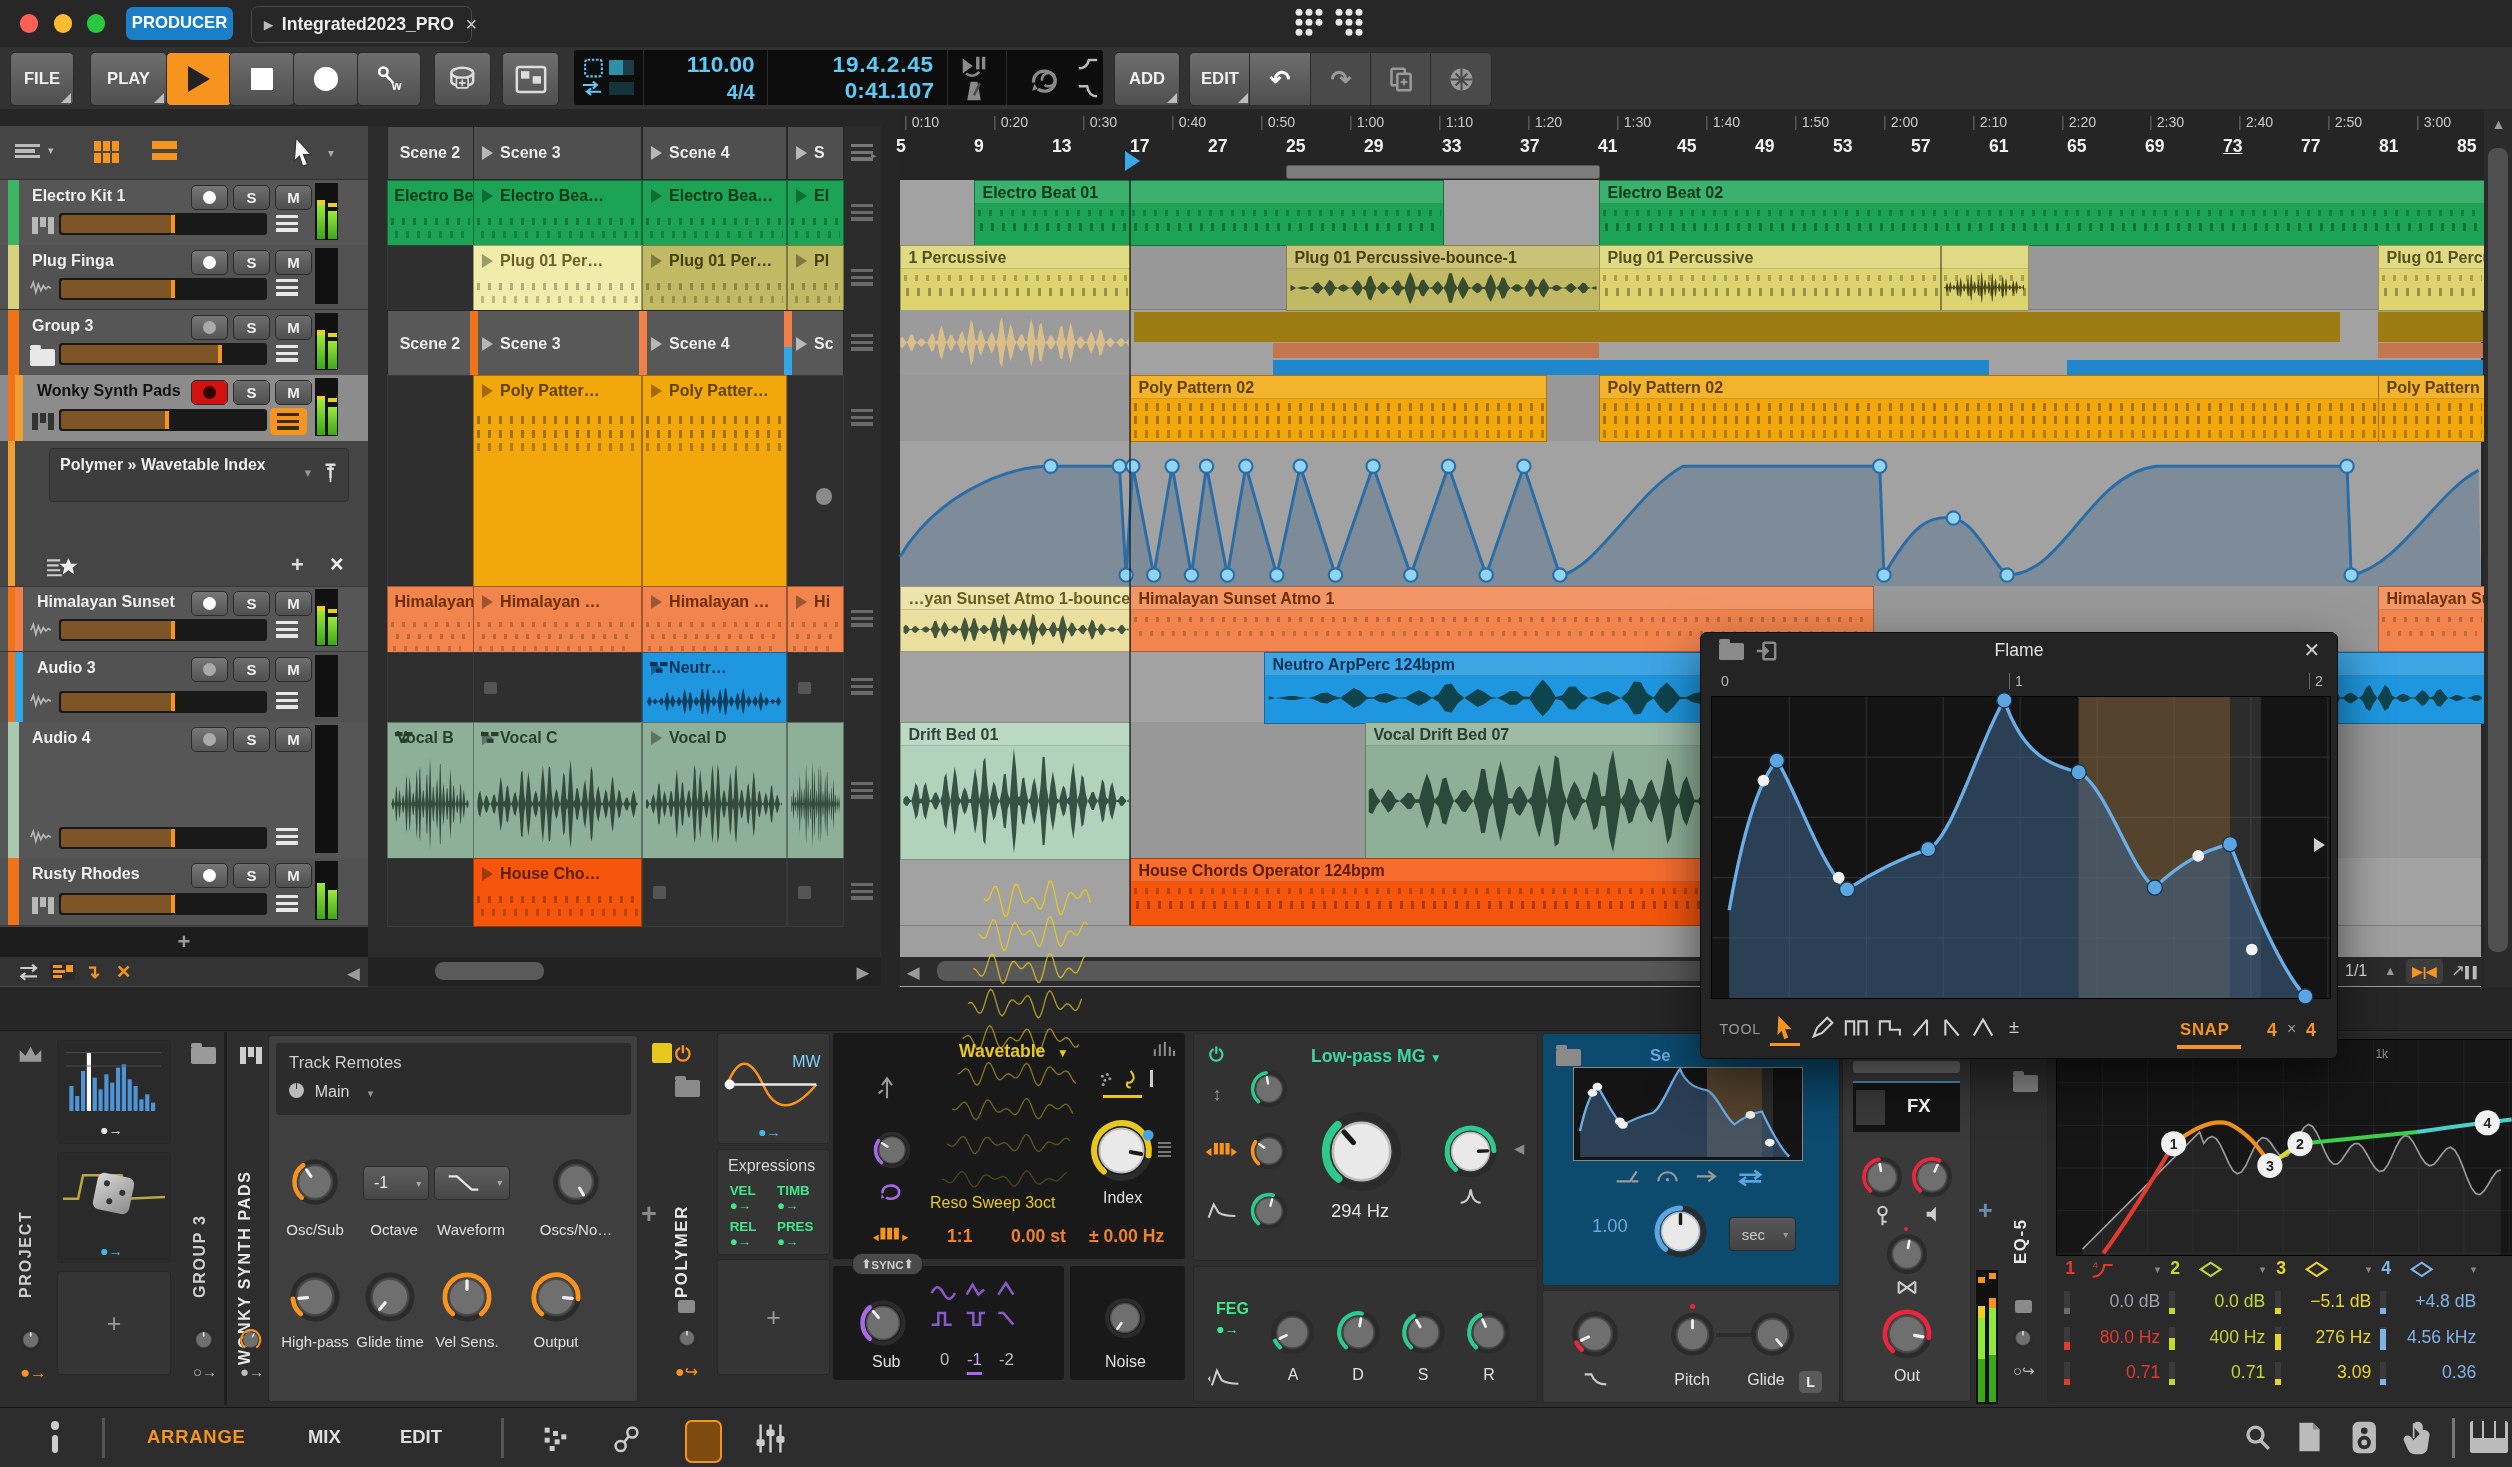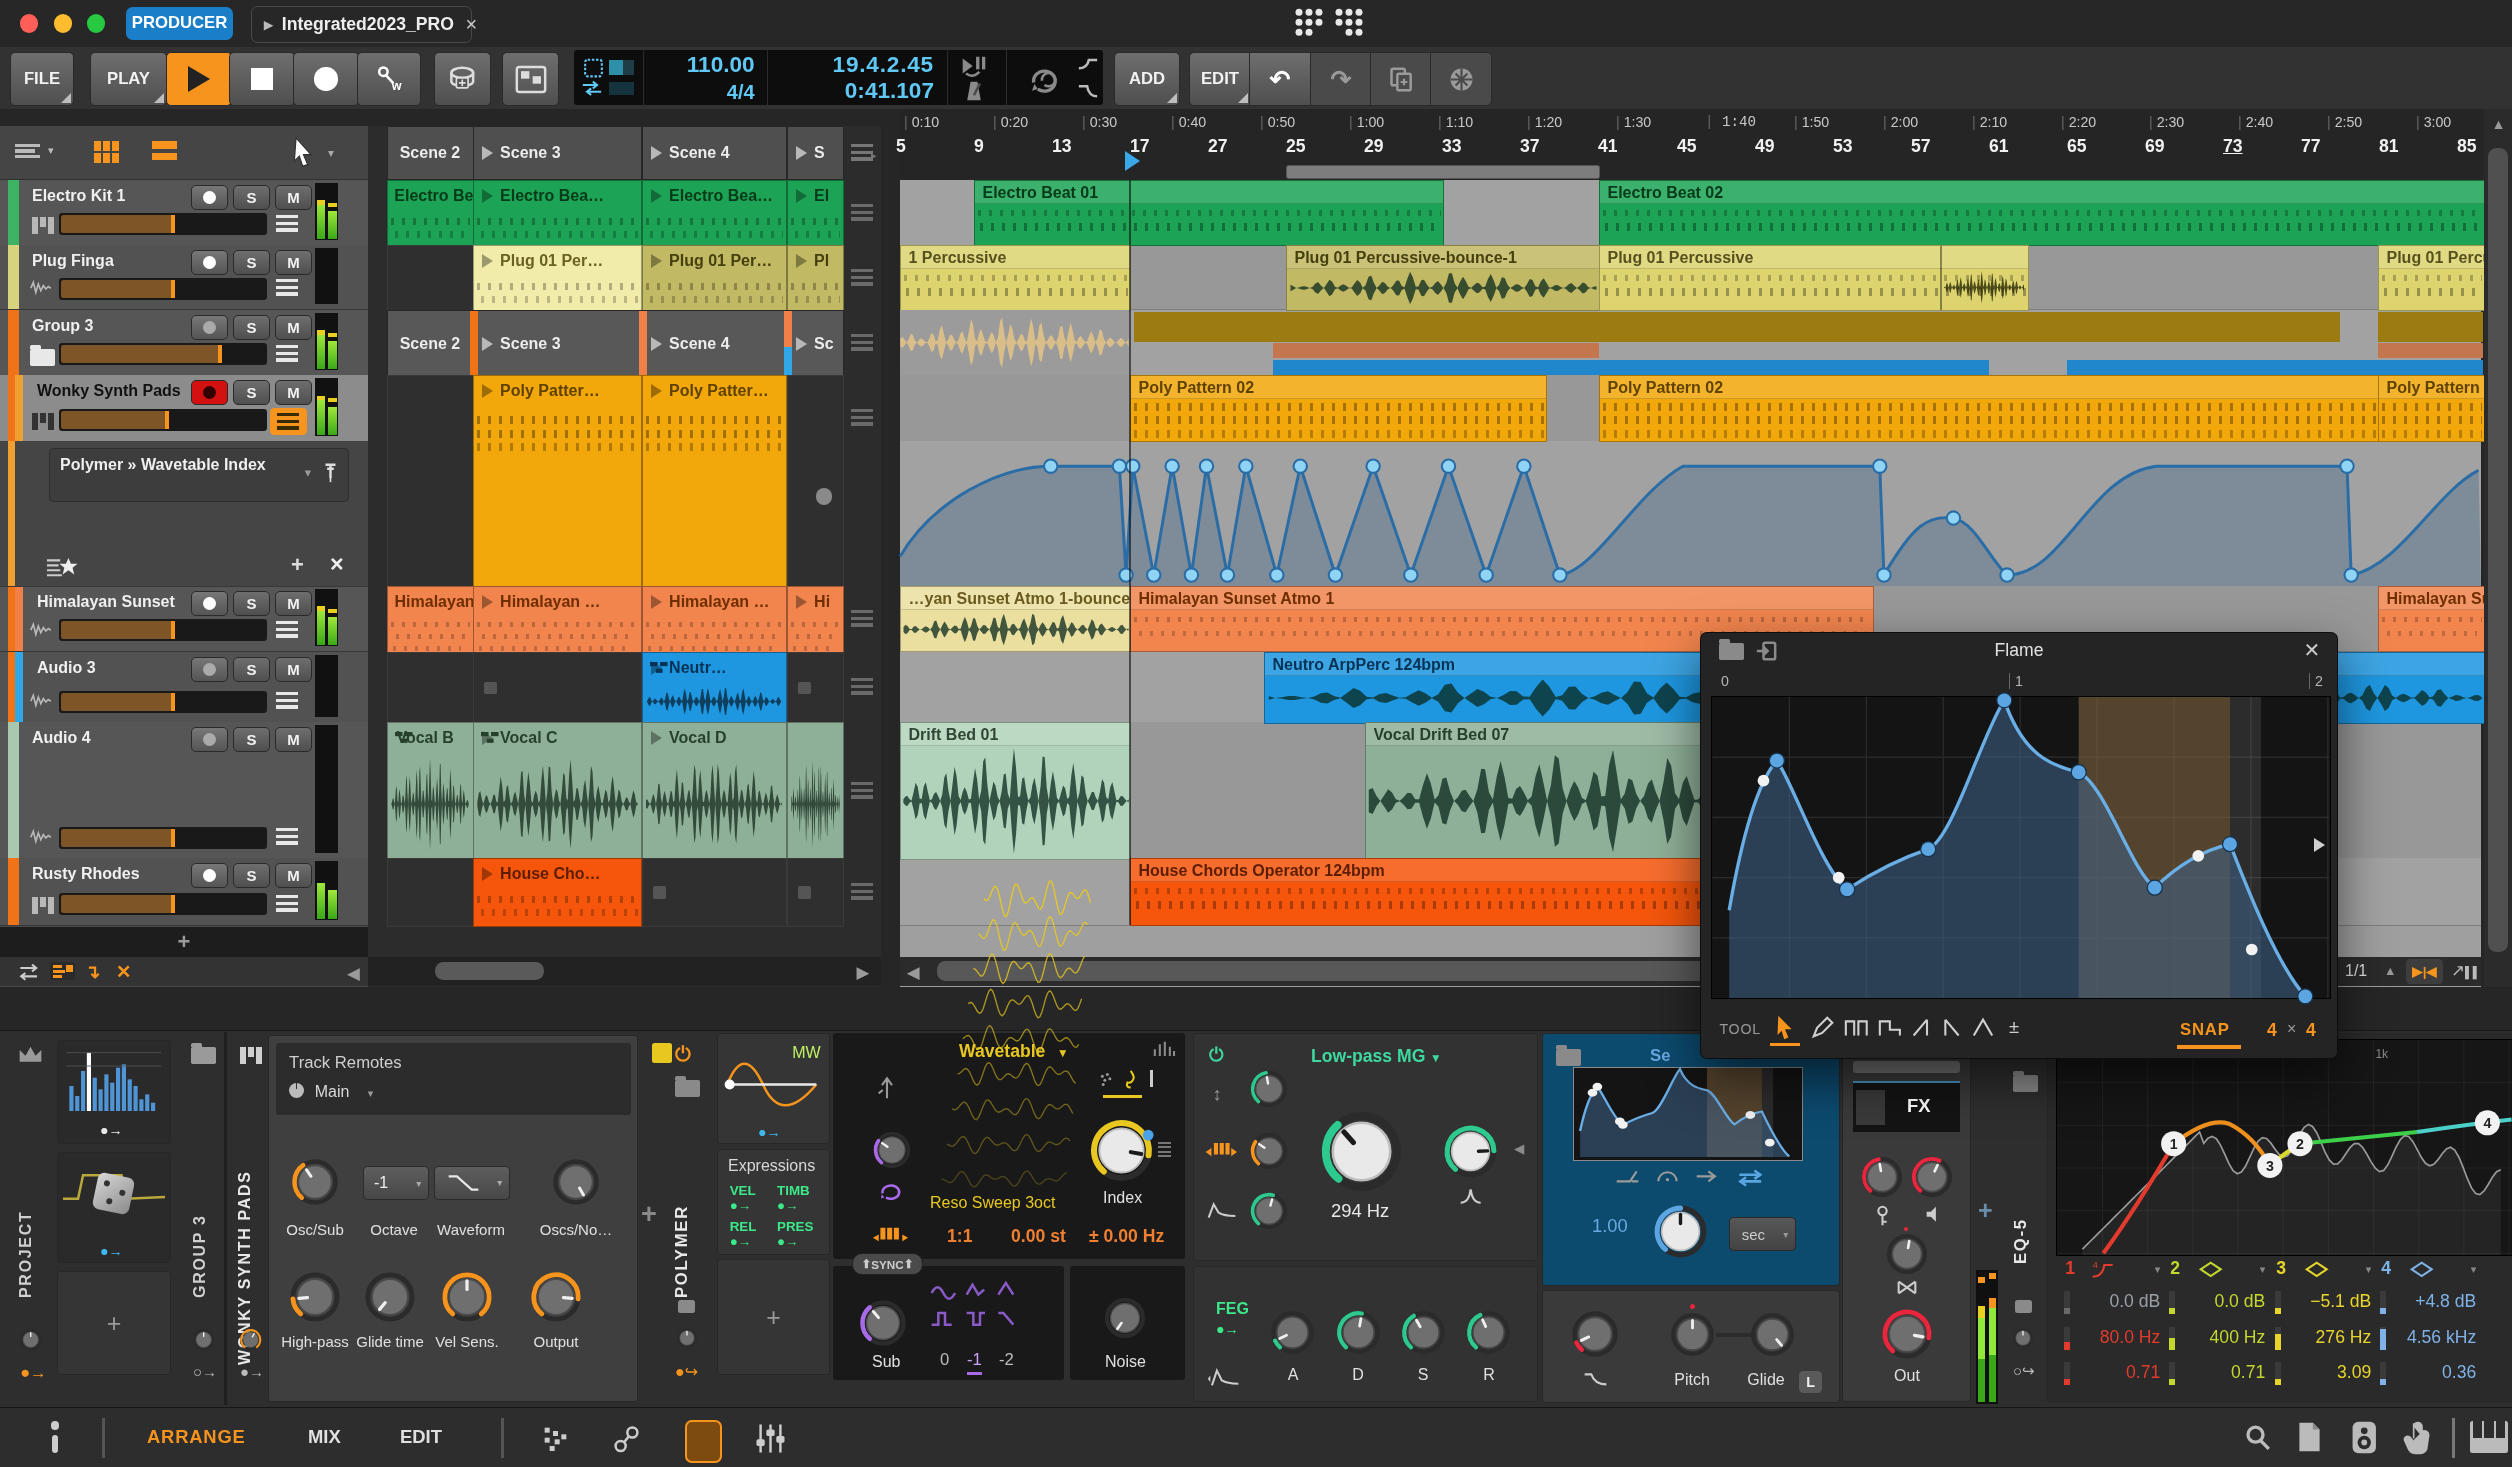--- a/index.html
+++ b/index.html
@@ -777,21 +777,21 @@
     <div class="abs" style="left:900px;top:109px;width:1581px;height:71px;background:#252525;border-bottom:0.8px solid #111;"></div>
     <div class="ticklbl" style="left:904px;top:114px;"><span style="color:#666">|</span> <span>0:10</span></div>
     <div class="ticklbl" style="left:993px;top:114px;"><span style="color:#666">|</span> <span>0:20</span></div>
     <div class="ticklbl" style="left:1082px;top:114px;"><span style="color:#666">|</span> <span>0:30</span></div>
     <div class="ticklbl" style="left:1171px;top:114px;"><span style="color:#666">|</span> <span>0:40</span></div>
     <div class="ticklbl" style="left:1260px;top:114px;"><span style="color:#666">|</span> <span>0:50</span></div>
     <div class="ticklbl" style="left:1349px;top:114px;"><span style="color:#666">|</span> <span>1:00</span></div>
     <div class="ticklbl" style="left:1438px;top:114px;"><span style="color:#666">|</span> <span>1:10</span></div>
     <div class="ticklbl" style="left:1527px;top:114px;"><span style="color:#666">|</span> <span>1:20</span></div>
     <div class="ticklbl" style="left:1616px;top:114px;"><span style="color:#666">|</span> <span>1:30</span></div>
-    <div class="ticklbl" style="left:1705px;top:114px;font-family:Liberation Mono, monospace;"><span style="color:#666">|</span> <span>1:40</span></div>
+    <div class="ticklbl" style="left:1705px;top:114px;"><span style="color:#666">|</span> <span>1:40</span></div>
     <div class="ticklbl" style="left:1794px;top:114px;"><span style="color:#666">|</span> <span>1:50</span></div>
     <div class="ticklbl" style="left:1883px;top:114px;text-align:right;"><span style="color:#666">|</span> <span>2:00</span></div>
     <div class="ticklbl" style="left:1972px;top:114px;"><span style="color:#666">|</span> <span>2:10</span></div>
     <div class="ticklbl" style="left:2061px;top:114px;"><span style="color:#666">|</span> <span>2:20</span></div>
     <div class="ticklbl" style="left:2149px;top:114px;"><span style="color:#666">|</span> <span>2:30</span></div>
     <div class="ticklbl" style="left:2238px;top:114px;"><span style="color:#666">|</span> <span>2:40</span></div>
     <div class="ticklbl" style="left:2327px;top:114px;"><span style="color:#666">|</span> <span>2:50</span></div>
     <div class="ticklbl" style="left:2416px;top:114px;"><span style="color:#666">|</span> <span>3:00</span></div>
     <div class="barlbl" style="left:896px;top:136px;">5</div>
     <div class="barlbl" style="left:974px;top:136px;">9</div>
@@ -1227,21 +1227,21 @@
     <div class="abs" style="left:678px;top:1300px;width:16.7px;height:13.4px;background:#8a8a8a;border-radius:2.5px;"></div>
     <svg class="abs" style="left:676px;top:1327px" width="22" height="22" viewBox="-50 -50 100 100">
  <circle r="41" fill="none" stroke="#2b2b2b" stroke-width="9"></circle>
 
  <circle r="33" fill="#6f6f6f" stroke="#4a4a4a" stroke-width="3"></circle>
  <rect x="-3" y="-33" width="6" height="22" rx="3" fill="#f0f0f0" transform="rotate(0)"></rect>
 
  </svg>
     <div class="abs" style="left:675px;top:1362px;color:#f7941d;font-size:16px;">●↪</div>
     <div class="devpanel" style="left:717px;top:1033px;width:111px;height:109px;background:#353535;">
- <span class="lbl" style="right:8.4px;top:10px;left:auto;position:absolute;font-size:16px;color:#bef264;">MW</span>
+ <span class="lbl" style="right:8.4px;top:19px;left:auto;position:absolute;font-size:16px;color:#7dd3fc;">MW</span>
  <svg style="left:5px;top:16.7px" width="100" height="67" viewBox="0 0 120 80">
         <path d="M5,40 Q25,-10 48,40 Q70,90 112,40" stroke="#f7941d" stroke-width="3" fill="none"></path>
         <line x1="5" y1="40" x2="112" y2="40" stroke="#e8e8e8" stroke-width="3"></line>
         <circle cx="8" cy="40" r="6" fill="#fff"></circle>
       </svg>
  <div style="position:absolute;left:40px;bottom:3.3px;color:#3db9f0;font-size:14.2px;">●→</div>
 </div>
     <div class="devpanel" style="left:717px;top:1149px;width:111px;height:104px;background:#353535;">
  <span class="lbl" style="left:10px;top:6.7px;font-size:16px;">Expressions</span>
  <span class="abs" style="left:11.7px;top:33px;color:#3de88a;font-size:13.4px;font-weight:bold;"><span>VEL</span><br><span>●→</span></span>

